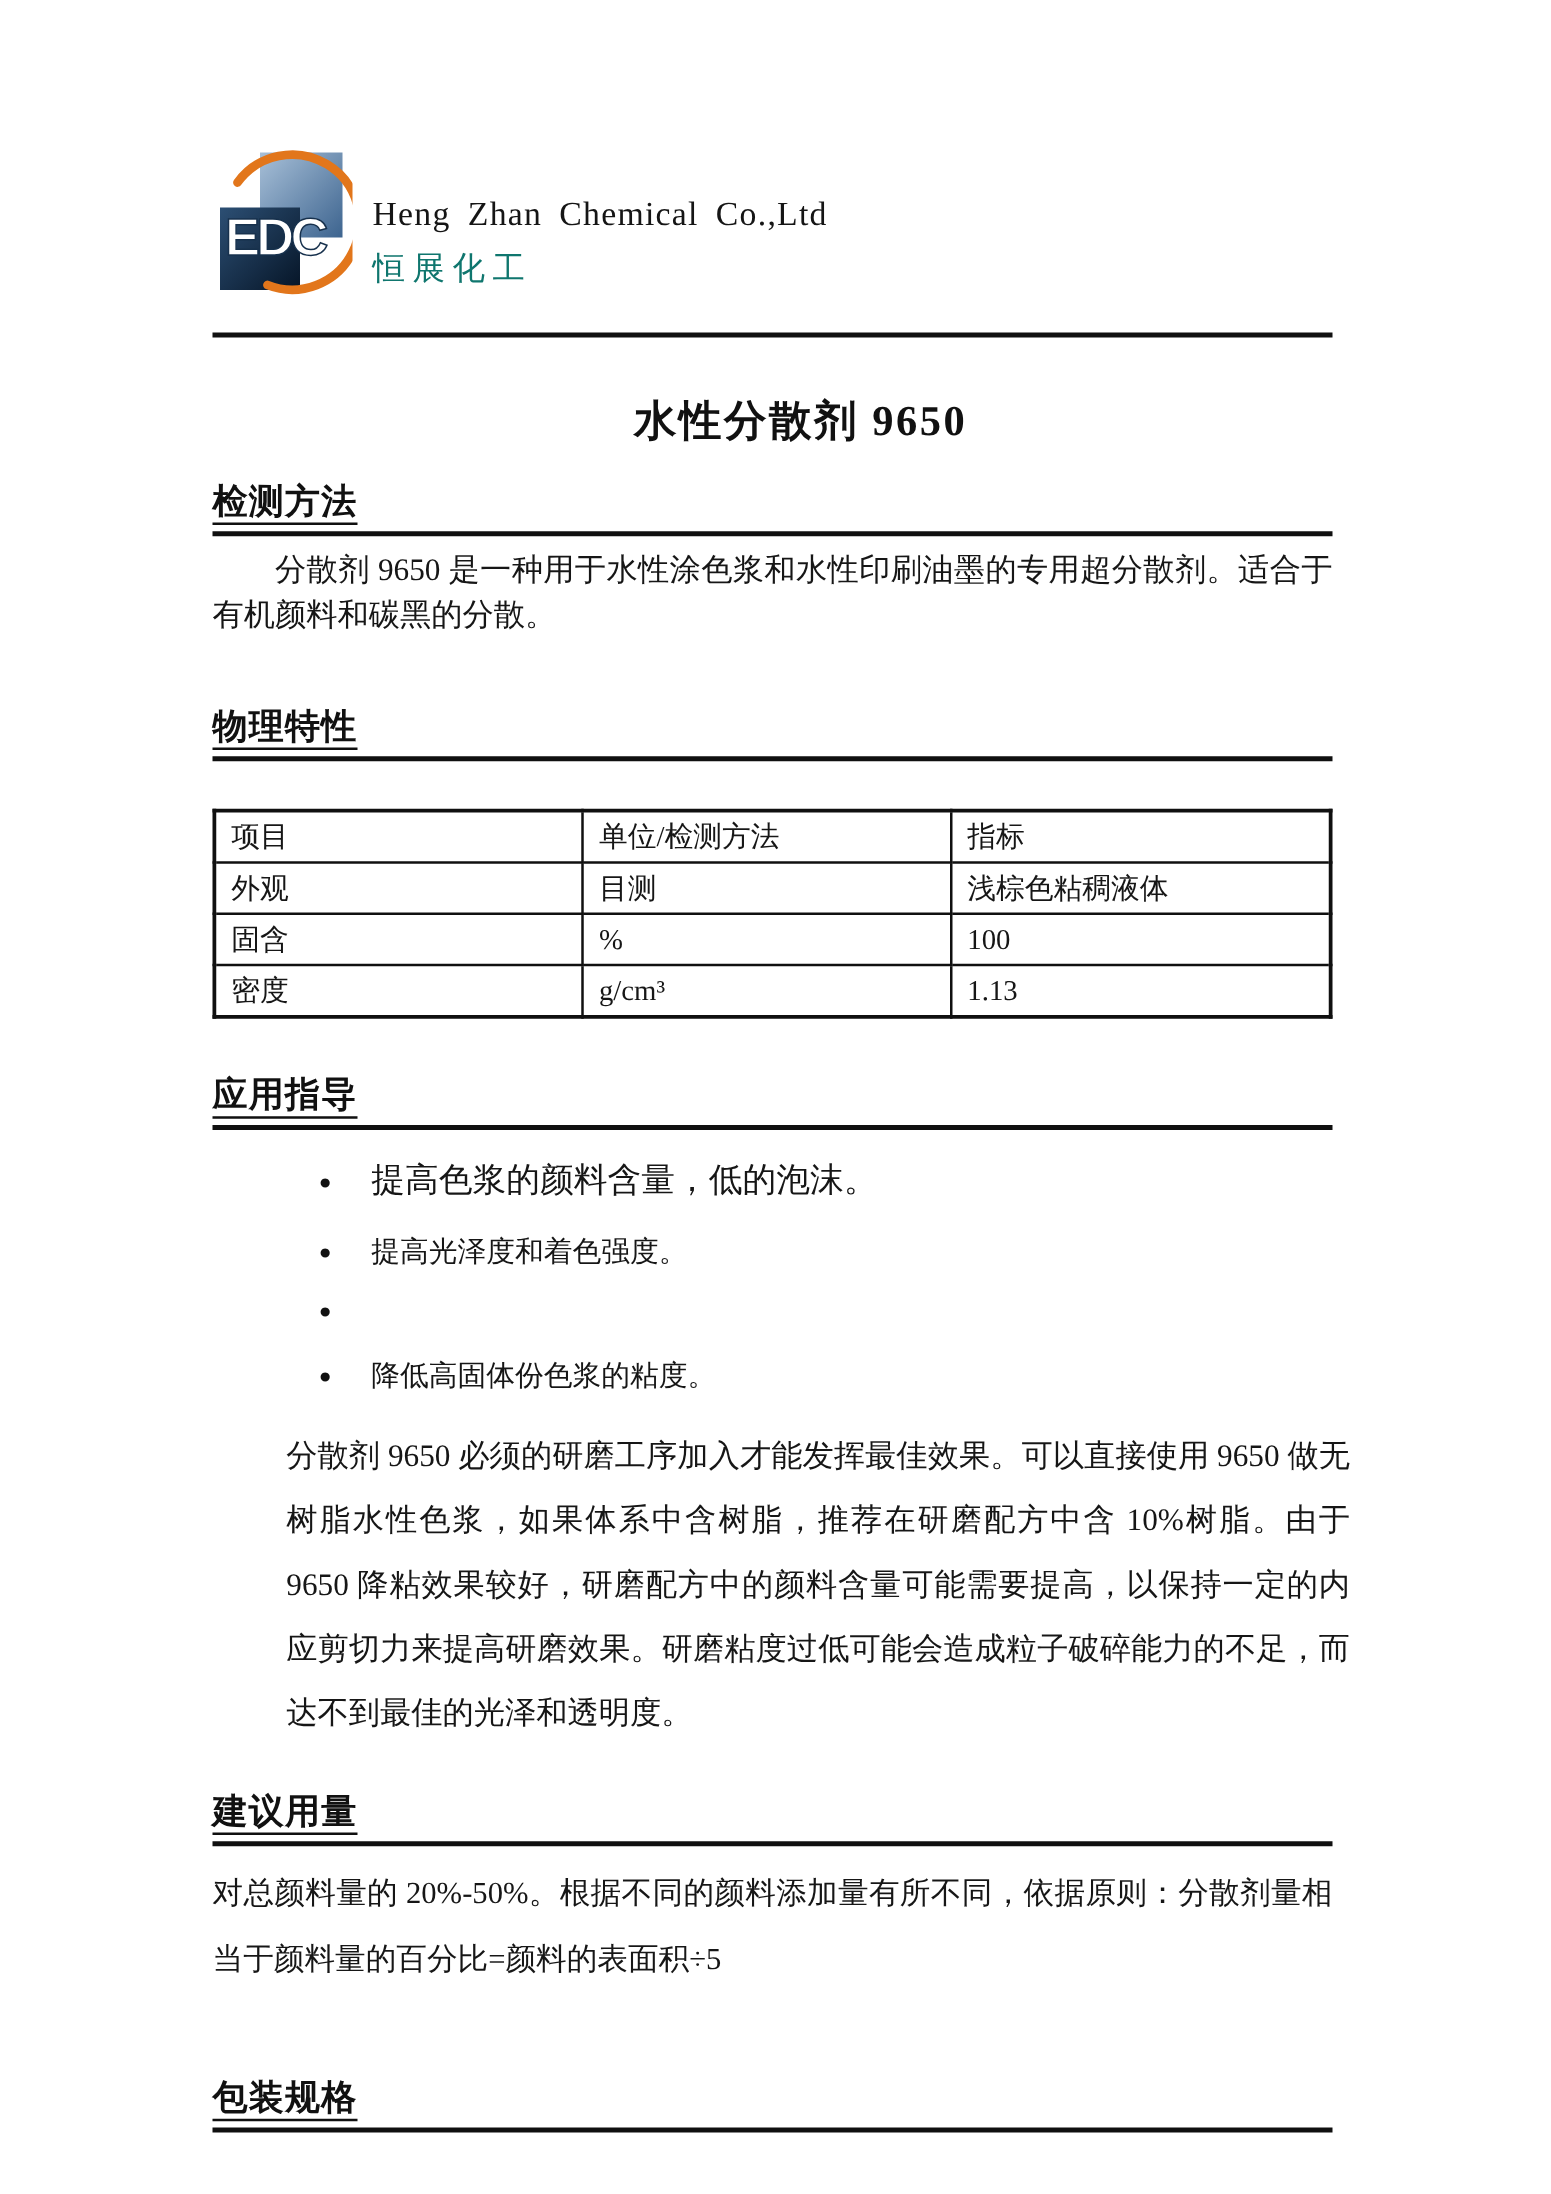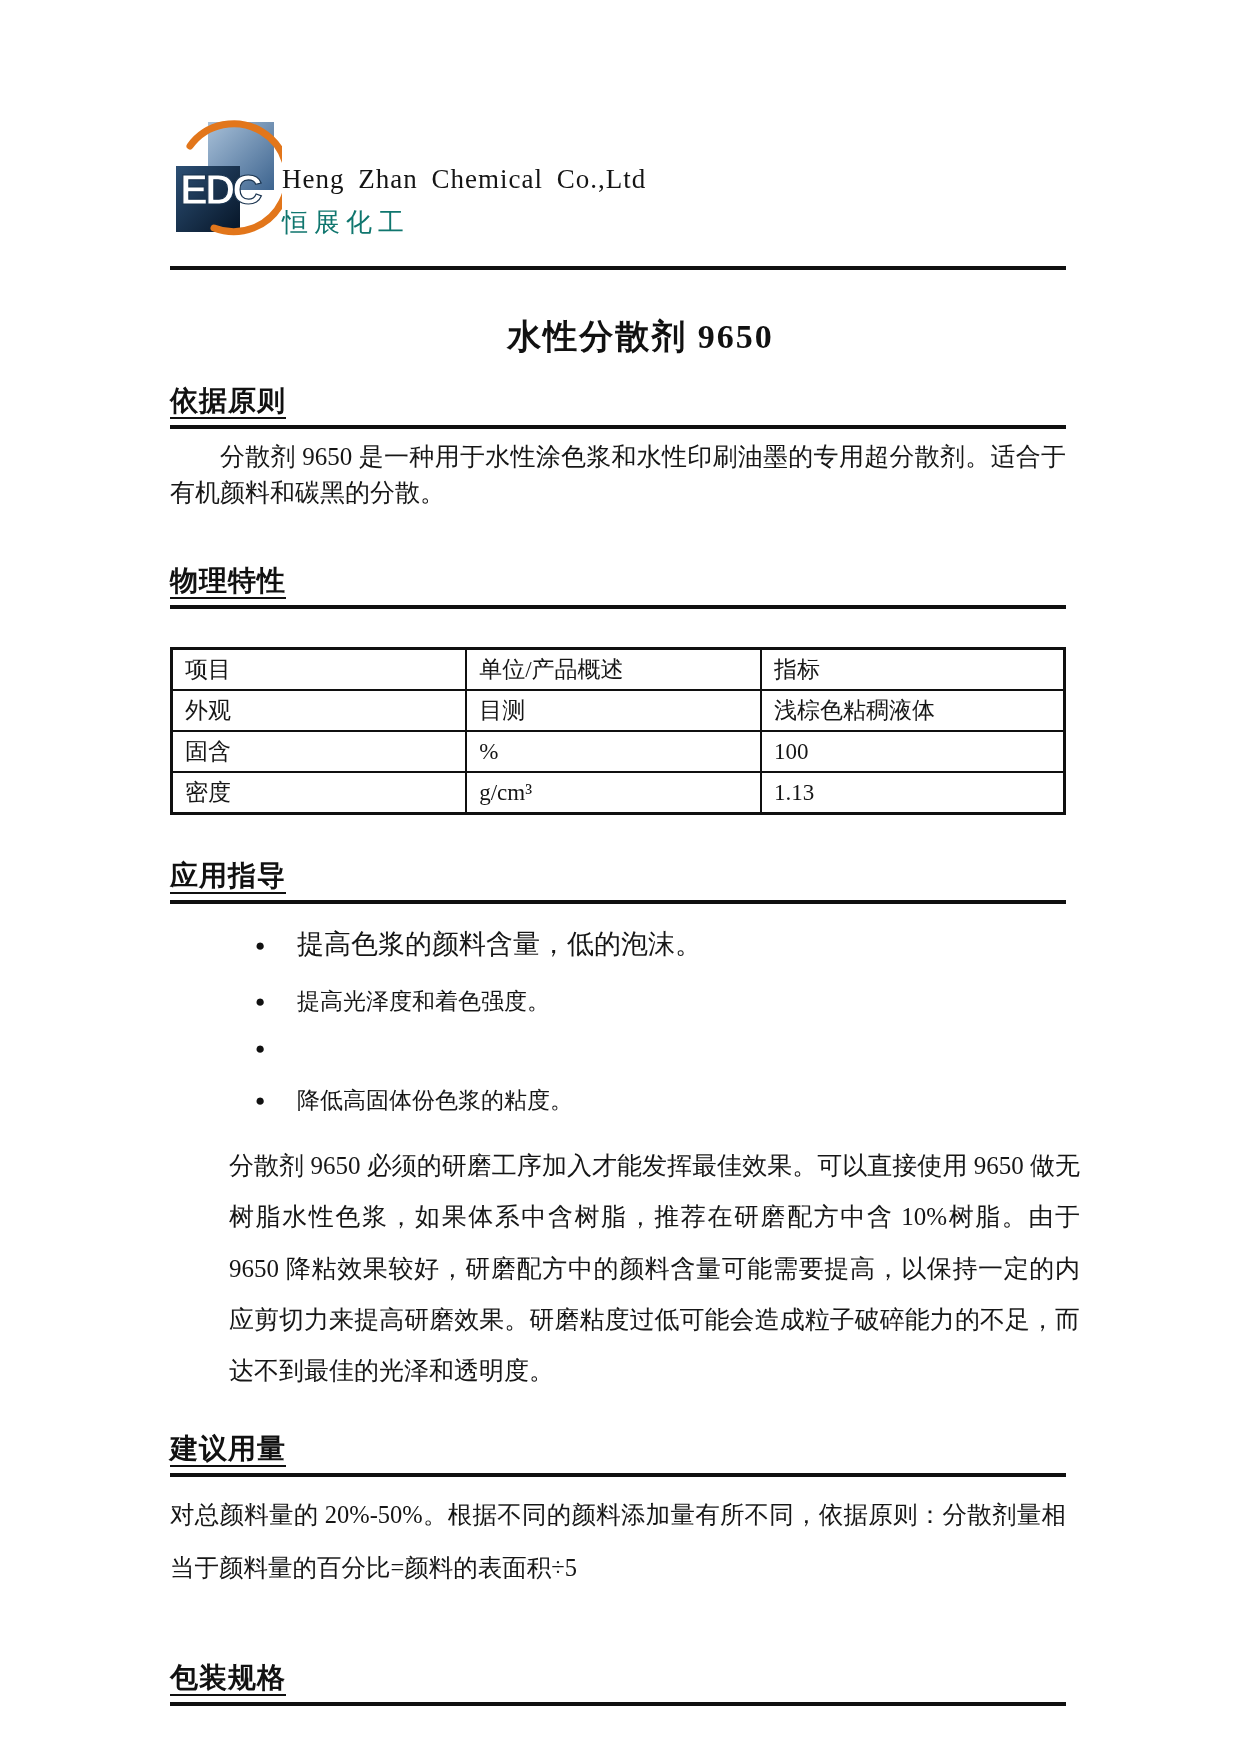--- a/index.html
+++ b/index.html
@@ -4,21 +4,21 @@
 <style>
   html,body{margin:0;padding:0;background:#ffffff;}
   body{
     width:1241px;height:1755px;position:relative;
     font-family:"Liberation Serif","DejaVu Serif",serif;
     color:#111;overflow:hidden;
   }
   .page{position:absolute;left:170px;top:0;width:896px;}
 
   
-  .header-row{margin-top:112px;display:flex;align-items:flex-end;gap:0;}
+  .header-row{margin-top:112px;display:flex;align-items:center;gap:16px;}
   .logo{width:112px;height:128px;flex:0 0 auto;}
   .company-block{padding-top:36px;}
   .company-en{font-size:27px;letter-spacing:1px;color:#151515;word-spacing:6px;}
   .company-cn{font-size:26px;margin-top:10px;letter-spacing:6px;color:#0f766e;}
   .header-rule{margin-top:26px;height:4px;background:#111;}
 
   
   .doc-title{margin:44px 0 0 45px;font-size:34px;font-weight:bold;letter-spacing:2px;text-align:center;}
 
   
@@ -81,32 +81,32 @@
     <div class="company-block">
       <div class="company-en">Heng Zhan Chemical Co.,Ltd</div>
       <div class="company-cn">恒展化工</div>
     </div>
   </div>
   <div class="header-rule"></div>
 
   <div class="doc-title">水性分散剂 9650</div>
 
   <div class="sec-h mt-overview">
-    <span class="h-text">依据原则</span>
+    <span class="h-text">检测方法</span>
   </div>
   <p class="body-text intro">分散剂 9650 是一种用于水性涂色浆和水性印刷油墨的专用超分散剂。适合于有机颜料和碳黑的分散。</p>
 
   <div class="sec-h mt-physical">
     <span class="h-text">物理特性</span>
   </div>
   <table class="props">
     <thead>
       <tr>
         <th style="width:33%">项目</th>
-        <th style="width:33%">单位/产品概述</th>
+        <th style="width:33%">单位/检测方法</th>
         <th>指标</th>
       </tr>
     </thead>
     <tbody>
       <tr>
         <td>外观</td>
         <td>目测</td>
         <td>浅棕色粘稠液体</td>
       </tr>
       <tr>

